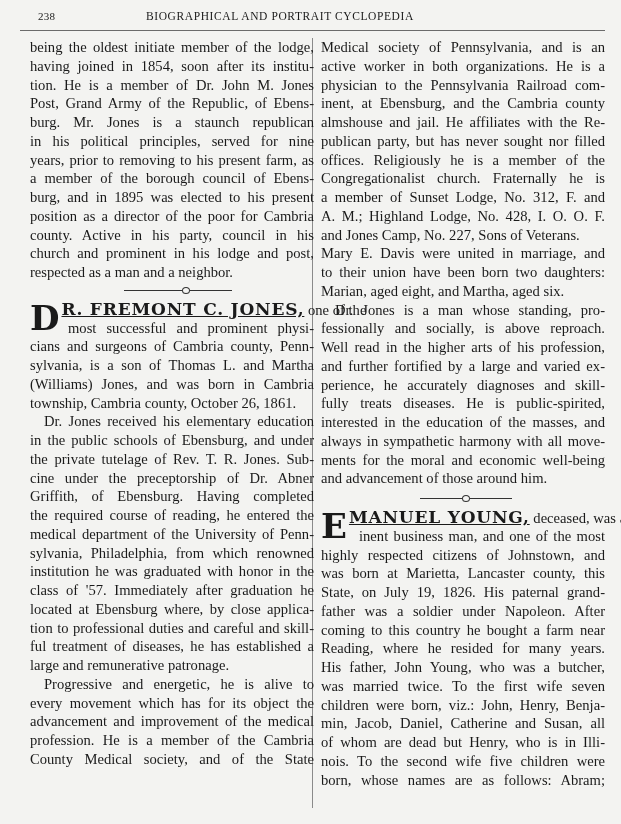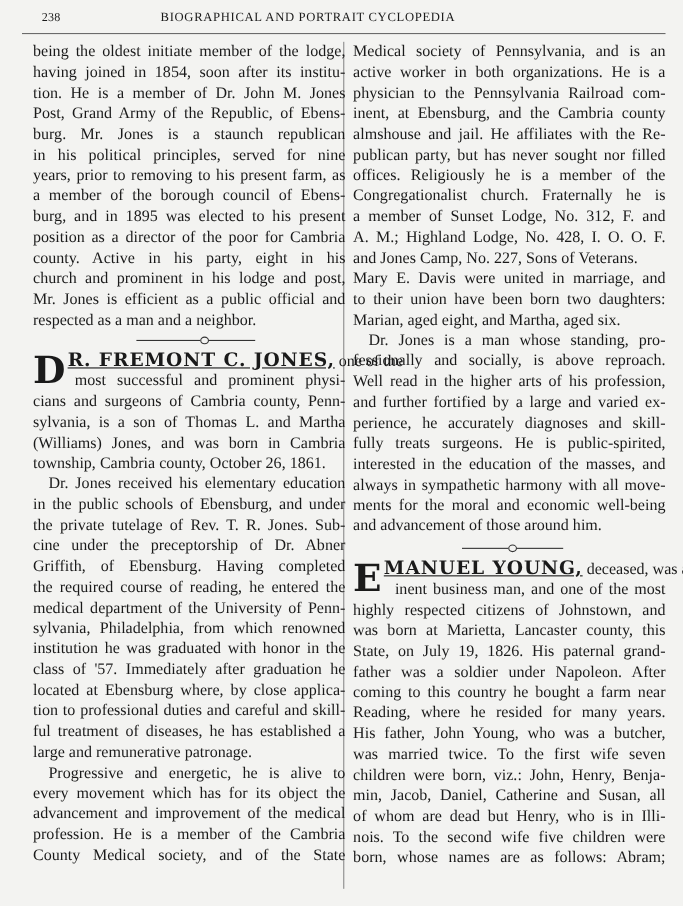--- a/index.html
+++ b/index.html
@@ -80,23 +80,22 @@
   <div class="line">being the oldest initiate member of the lodge,</div>
   <div class="line">having joined in 1854, soon after its institu-</div>
   <div class="line">tion.  He is a member of Dr. John M. Jones</div>
   <div class="line">Post, Grand Army of the Republic, of Ebens-</div>
   <div class="line">burg.  Mr. Jones is a staunch republican</div>
   <div class="line">in his political principles, served for nine</div>
   <div class="line">years, prior to removing to his present farm, as</div>
   <div class="line">a member of the borough council of Ebens-</div>
   <div class="line">burg, and in 1895 was elected to his present</div>
   <div class="line">position as a director of the poor for Cambria</div>
-  <div class="line">county.  Active in his party, eight in his</div>
+  <div class="line">county.  Active in his party, council in his</div>
   <div class="line">church and prominent in his lodge and post,</div>
-  <div class="line">Mr. Jones is efficient as a public official and</div>
   <div class="line last">respected as a man and a neighbor.</div>
 
   <div class="ornament">
     <div class="bar" style="left:94px;width:58px;"></div>
     <div class="dot" style="left:152px;"></div>
     <div class="bar" style="left:160px;width:42px;"></div>
   </div>
 
   <div class="entry-start">
     <span class="dropcap">D</span>
@@ -144,21 +143,21 @@
   <div class="line">A. M.; Highland Lodge, No. 428, I. O. O. F.</div>
   <div class="line last">and Jones Camp, No. 227, Sons of Veterans.</div>
   <div class="line">Mary E. Davis were united in marriage, and</div>
   <div class="line">to their union have been born two daughters:</div>
   <div class="line last">Marian, aged eight, and Martha, aged six.</div>
   <div class="line indent">Dr. Jones is a man whose standing, pro-</div>
   <div class="line">fessionally and socially, is above reproach.</div>
   <div class="line">Well read in the higher arts of his profession,</div>
   <div class="line">and further fortified by a large and varied ex-</div>
   <div class="line">perience, he accurately diagnoses and skill-</div>
-  <div class="line">fully treats surgeons.  He is public-spirited,</div>
+  <div class="line">fully treats diseases.  He is public-spirited,</div>
   <div class="line">interested in the education of the masses, and</div>
   <div class="line">always in sympathetic harmony with all move-</div>
   <div class="line">ments for the moral and economic well-being</div>
   <div class="line last">and advancement of those around him.</div>
 
   <div class="ornament" style="margin-top:2px;">
     <div class="bar" style="left:99px;width:42px;"></div>
     <div class="dot" style="left:141px;"></div>
     <div class="bar" style="left:149px;width:42px;"></div>
   </div>

